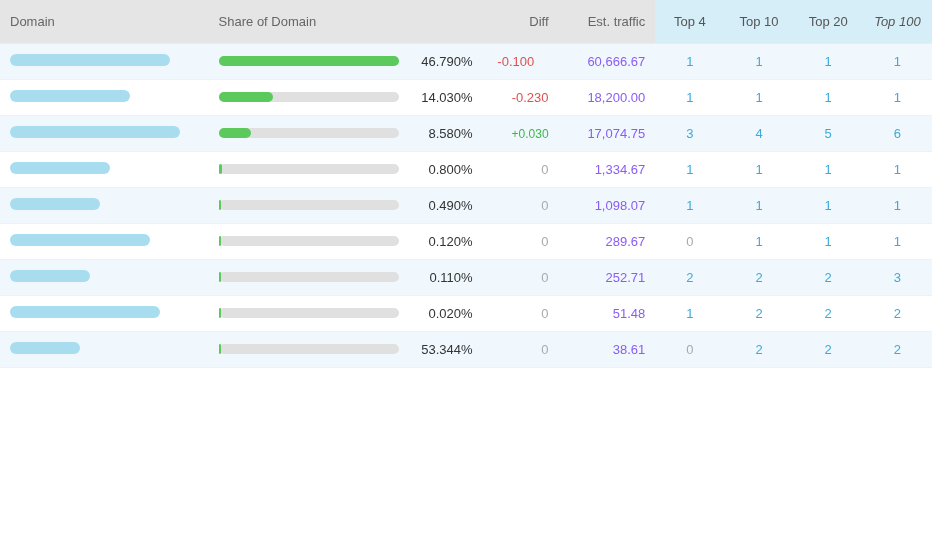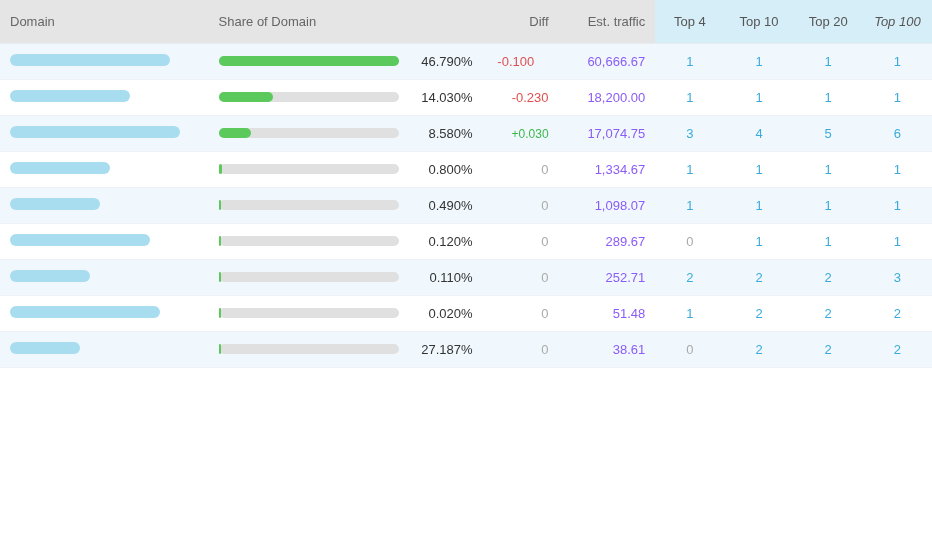--- a/index.html
+++ b/index.html
@@ -258,21 +258,21 @@
           <td class="top-cell">2</td>
         </tr>
         <tr>
           <td class="domain-td"><div class="domain-bar" style="width: 70px;"></div></td>
           <td>
             <div class="sov-cell">
               <div class="sov-bar-container">
                 <div class="sov-bar-bg"></div>
                 <div class="sov-bar-fill" style="width: 2px;"></div>
               </div>
-              <span class="sov-pct">27.187%</span>
+              <span class="sov-pct">53.344%</span>
             </div>
           </td>
           <td style="text-align: right;"><span class="diff-zero">0</span></td>
           <td class="traffic-cell">38.61</td>
           <td class="top-cell top-cell-zero">0</td>
           <td class="top-cell">2</td>
           <td class="top-cell">2</td>
           <td class="top-cell">2</td>
         </tr>
       </tbody>

